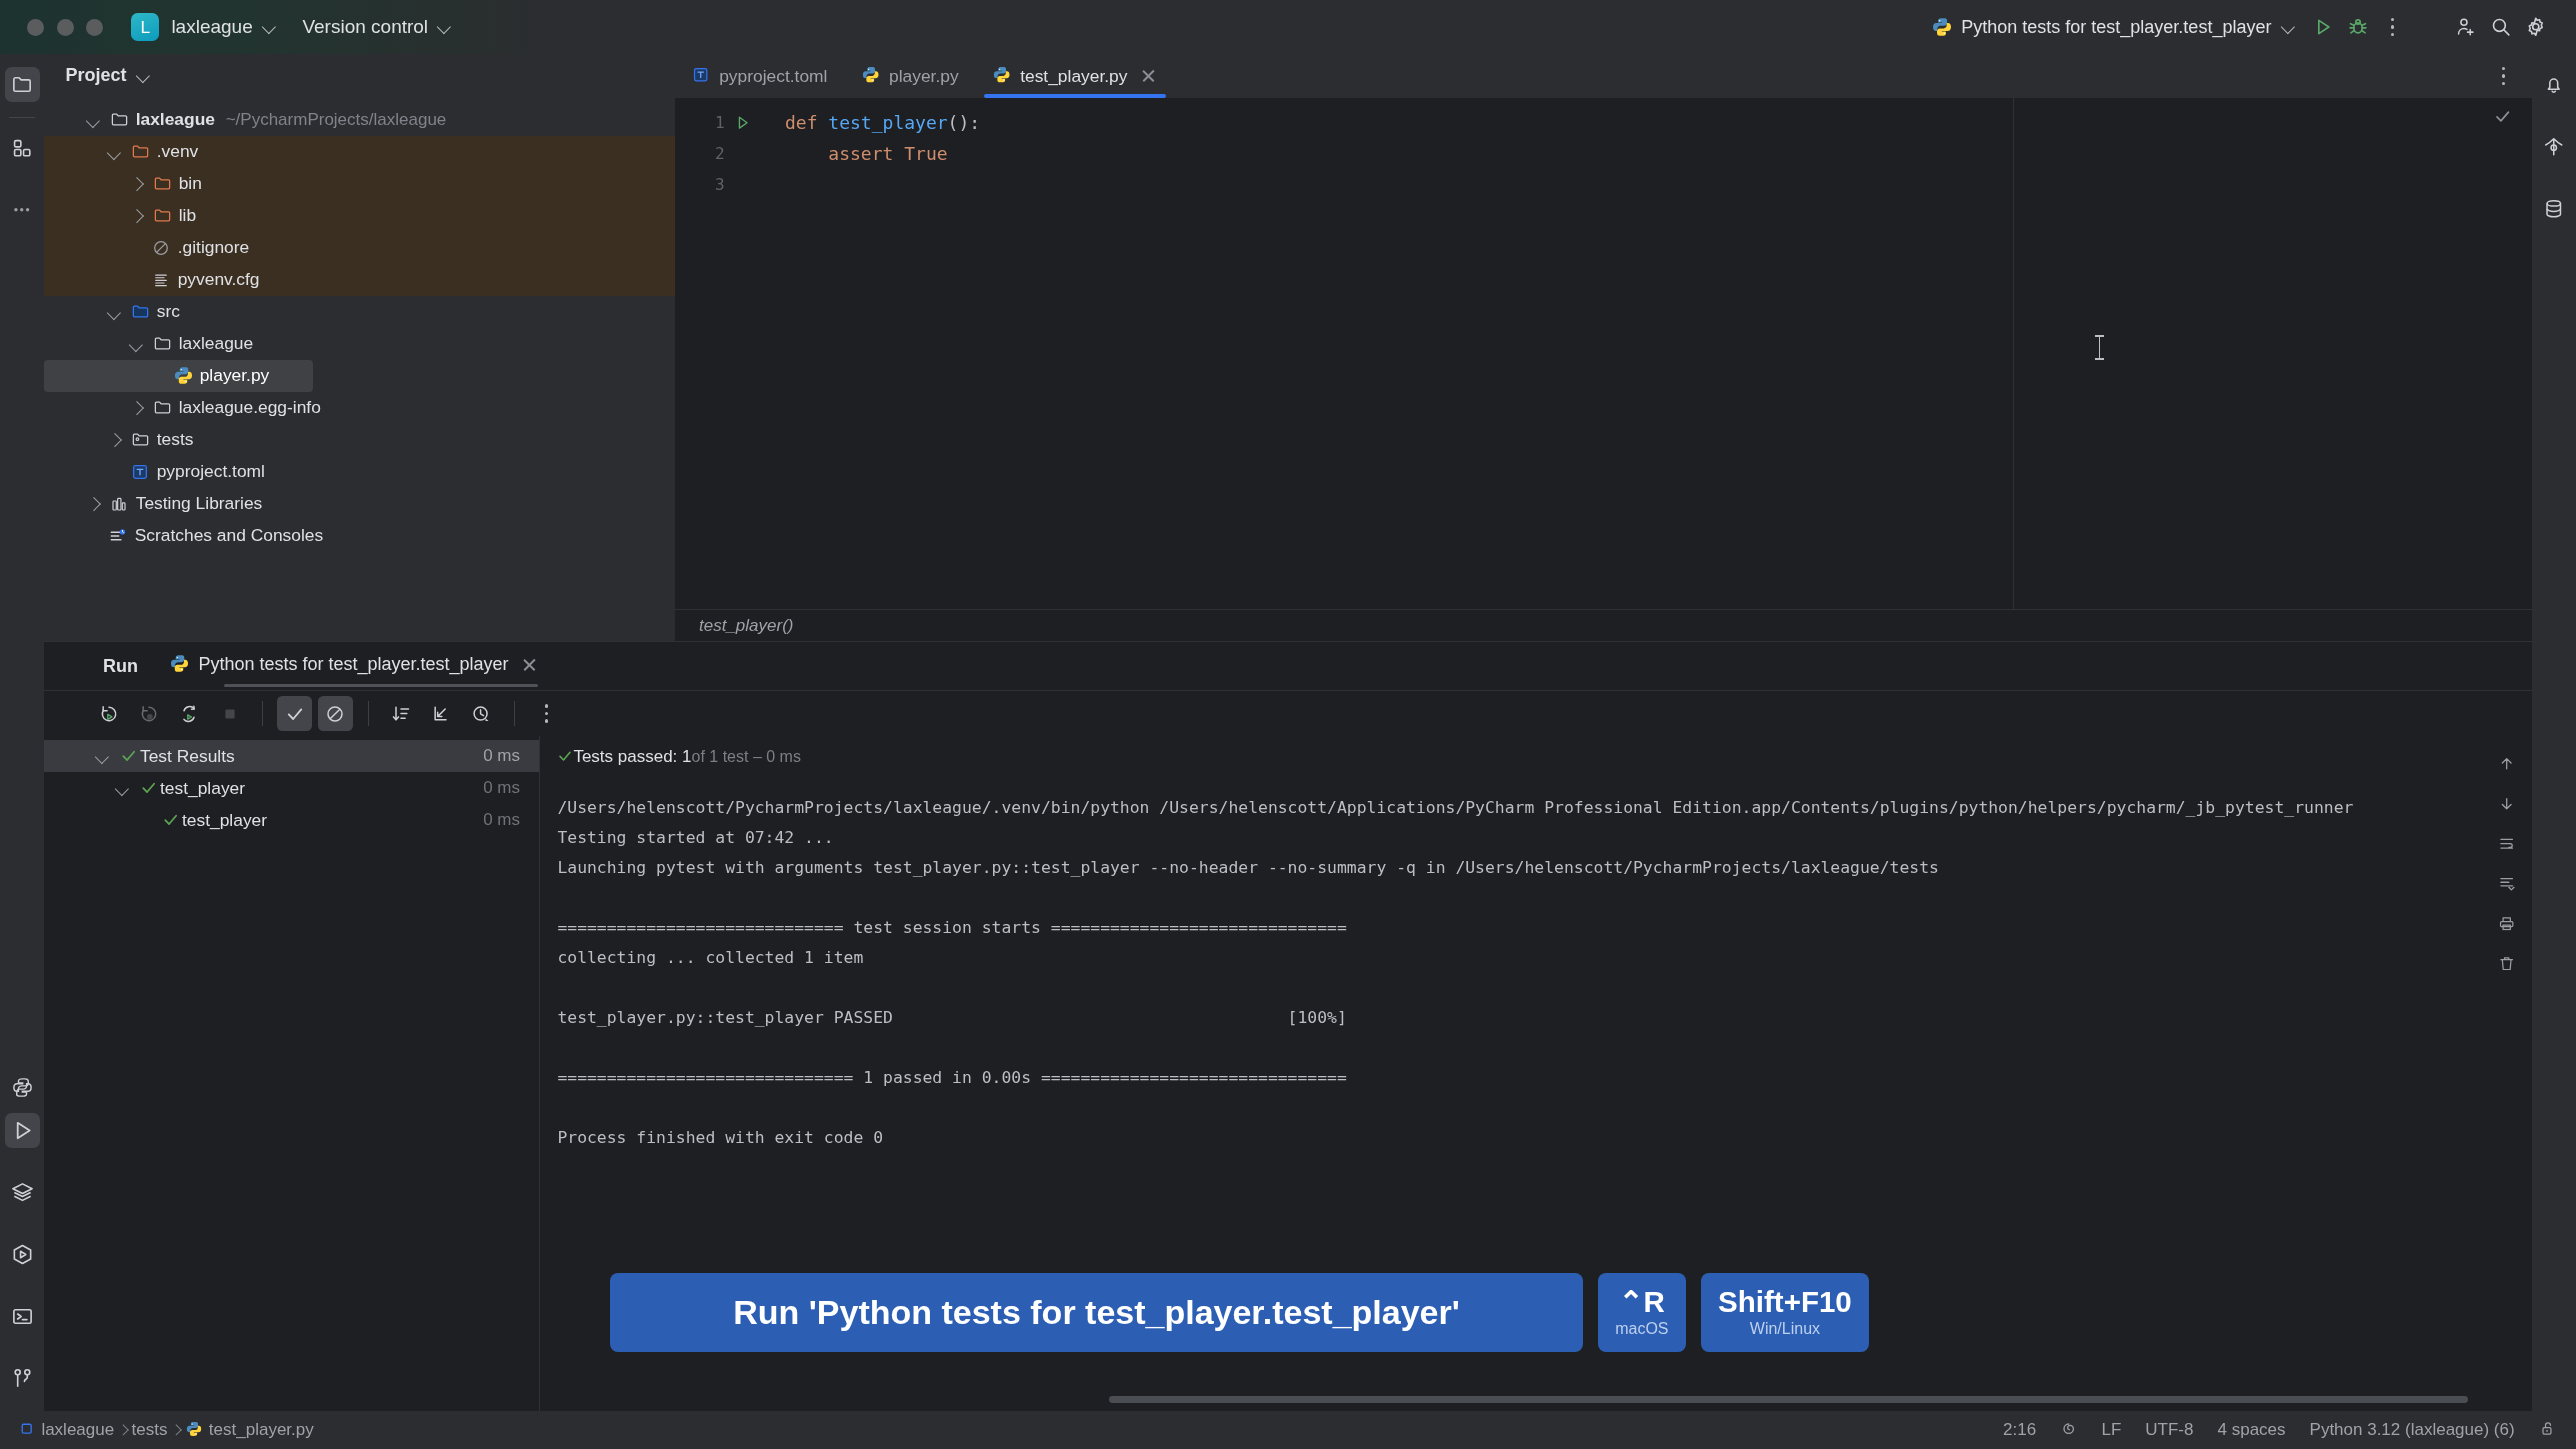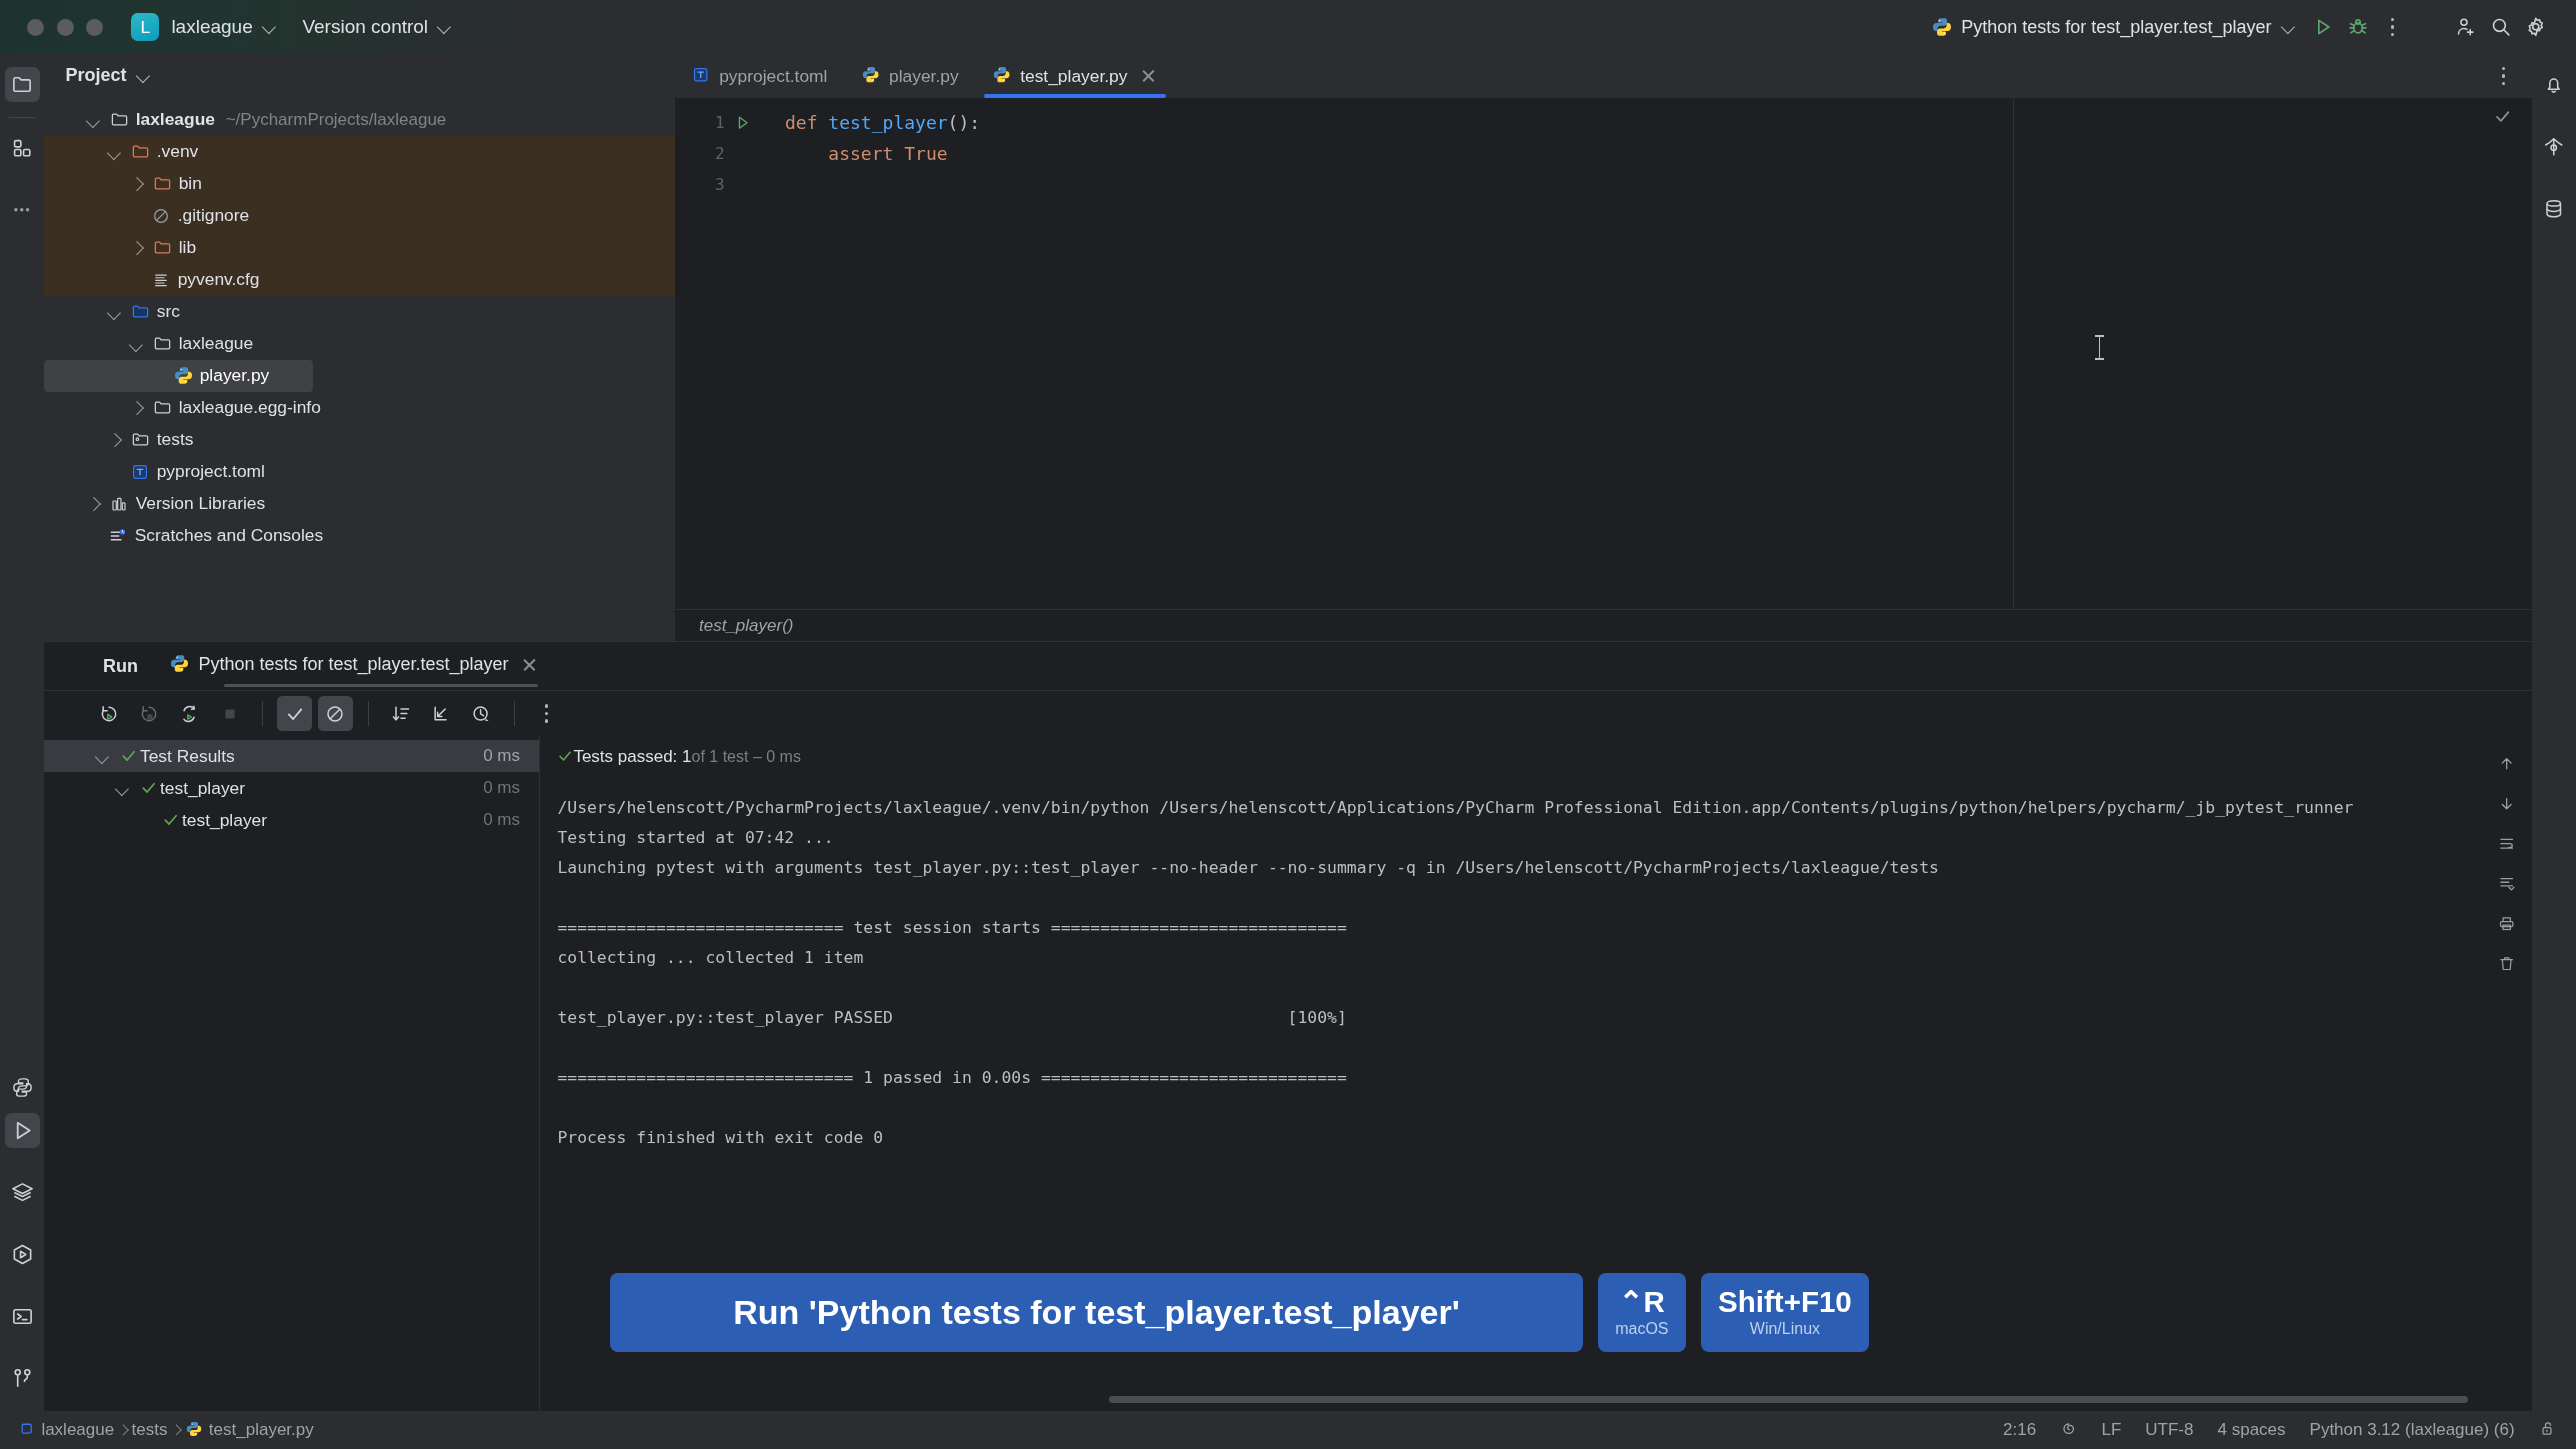--- a/index.html
+++ b/index.html
@@ -491,38 +491,38 @@
             <div class="trow excluded" style="padding-left:81px">
               <span class="twist closed"></span>
               <span class="ticon">
                 <svg width="19" height="19" viewBox="0 0 24 24">
                     <path d="M3 6.5a1.3 1.3 0 0 1 1.3-1.3h4l1.9 2.1h9.5a1.3 1.3 0 0 1 1.3 1.3v8.9a1.3 1.3 0 0 1-1.3 1.3H4.3A1.3 1.3 0 0 1 3 17.5z" fill="none" stroke="#e07a4f" stroke-width="1.6" stroke-linejoin="round"></path>
                   </svg>
               </span>
               <span class="tlabel">bin</span>
             </div>
 
+            <div class="trow excluded" style="padding-left:81px">
+              <span class="twist closed"></span>
+              <span class="ticon">
+                <svg width="19" height="19" viewBox="0 0 24 24">
+                    <path d="M3 6.5a1.3 1.3 0 0 1 1.3-1.3h4l1.9 2.1h9.5a1.3 1.3 0 0 1 1.3 1.3v8.9a1.3 1.3 0 0 1-1.3 1.3H4.3A1.3 1.3 0 0 1 3 17.5z" fill="none" stroke="#e07a4f" stroke-width="1.6" stroke-linejoin="round"></path>
+                  </svg>
+              </span>
+              <span class="tlabel">lib</span>
+            </div>
+
             <div class="trow excluded" style="padding-left:103px">
               <span class="ticon">
                 <svg width="18" height="18" viewBox="0 0 24 24">
                   <circle cx="12" cy="12" r="8.4" fill="none" stroke="#9b9ea3" stroke-width="1.7"></circle>
                   <path d="M6.2 17.8 L17.8 6.2" stroke="#9b9ea3" stroke-width="1.7"></path>
                 </svg>
               </span>
               <span class="tlabel">.gitignore</span>
-            </div>
-
-            <div class="trow excluded" style="padding-left:81px">
-              <span class="twist closed"></span>
-              <span class="ticon">
-                <svg width="19" height="19" viewBox="0 0 24 24">
-                    <path d="M3 6.5a1.3 1.3 0 0 1 1.3-1.3h4l1.9 2.1h9.5a1.3 1.3 0 0 1 1.3 1.3v8.9a1.3 1.3 0 0 1-1.3 1.3H4.3A1.3 1.3 0 0 1 3 17.5z" fill="none" stroke="#e07a4f" stroke-width="1.6" stroke-linejoin="round"></path>
-                  </svg>
-              </span>
-              <span class="tlabel">lib</span>
             </div>
 
             <div class="trow excluded" style="padding-left:103px">
               <span class="ticon">
                 <svg width="18" height="18" viewBox="0 0 24 24">
                   <path d="M5 5.5h14 M5 9h11 M5 12.5h14 M5 16h11 M5 19.5h14" stroke="#ced0d6" stroke-width="1.6" stroke-linecap="round"></path>
                 </svg>
               </span>
               <span class="tlabel">pyvenv.cfg</span>
             </div>
@@ -592,21 +592,21 @@
 
             <div class="trow" style="padding-left:38px">
               <span class="twist closed"></span>
               <span class="ticon">
                 <svg width="18" height="18" viewBox="0 0 24 24">
                   <rect x="4" y="8" width="4.4" height="12" rx="1" fill="none" stroke="#ced0d6" stroke-width="1.6"></rect>
                   <rect x="10.2" y="4.5" width="4.4" height="15.5" rx="1" fill="none" stroke="#ced0d6" stroke-width="1.6"></rect>
                   <rect x="16.4" y="10.5" width="3.6" height="9.5" rx="1" fill="none" stroke="#ced0d6" stroke-width="1.6"></rect>
                 </svg>
               </span>
-              <span class="tlabel">Version Libraries</span>
+              <span class="tlabel">Testing Libraries</span>
             </div>
 
             <div class="trow" style="padding-left:60px">
               <span class="ticon">
                 <svg width="18" height="18" viewBox="0 0 24 24">
                   <path d="M3 7h13 M3 12h10 M3 17h13" stroke="#ced0d6" stroke-width="1.8" stroke-linecap="round"></path>
                   <circle cx="18" cy="6.5" r="3.6" fill="#3574f0"></circle>
                   <path d="M18 4.6v2l1.3.9" stroke="#fff" stroke-width="1.2" stroke-linecap="round" fill="none"></path>
                 </svg>
               </span>

